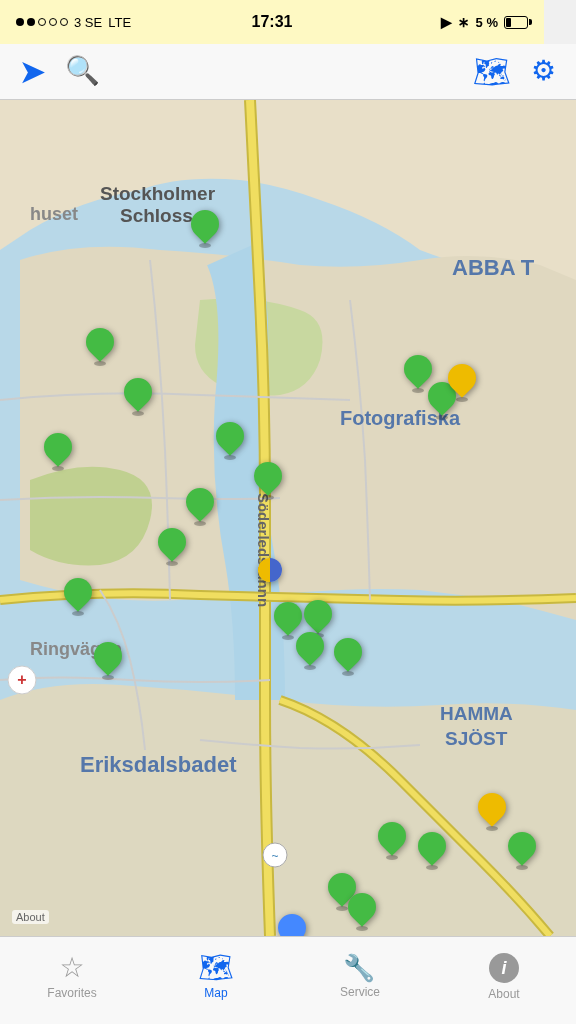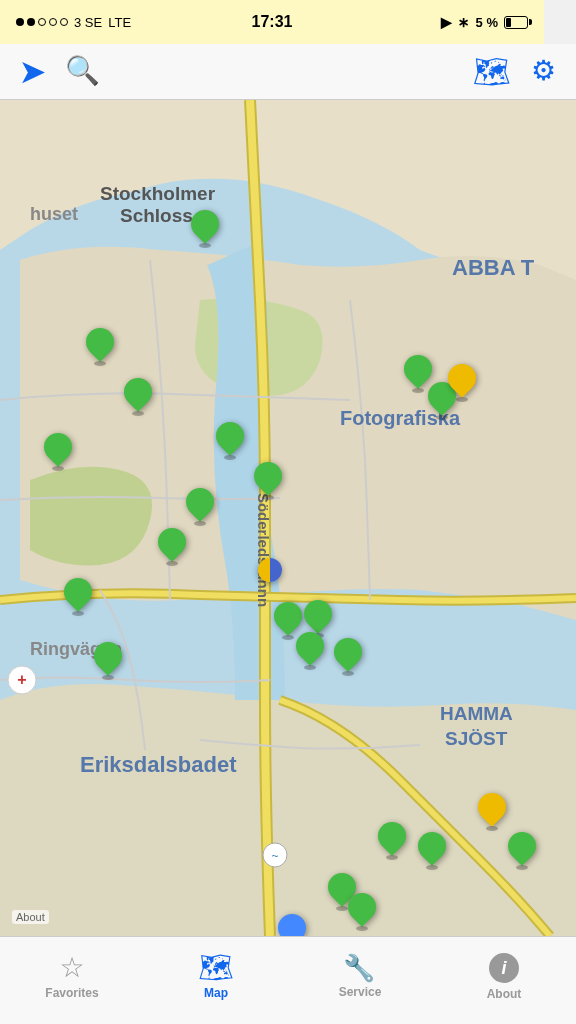--- a/index.html
+++ b/index.html
@@ -146,21 +146,21 @@
       flex-direction: column;
       align-items: center;
       justify-content: center;
       gap: 4px;
       cursor: pointer;
       padding-bottom: 8px;
     }
     .tab-item.active { color: #1166ee; }
     .tab-item:not(.active) { color: #999; }
     .tab-icon { font-size: 28px; line-height: 1; }
-    .tab-label { font-size: 12px; font-weight: 700; }
+    .tab-label { font-size: 12px; font-weight: 400; }
 
     
     .arrow-icon {
       color: #1166ee;
       font-size: 30px;
       font-weight: 700;
     }
     .search-icon {
       color: #1166ee;
       font-size: 28px;

